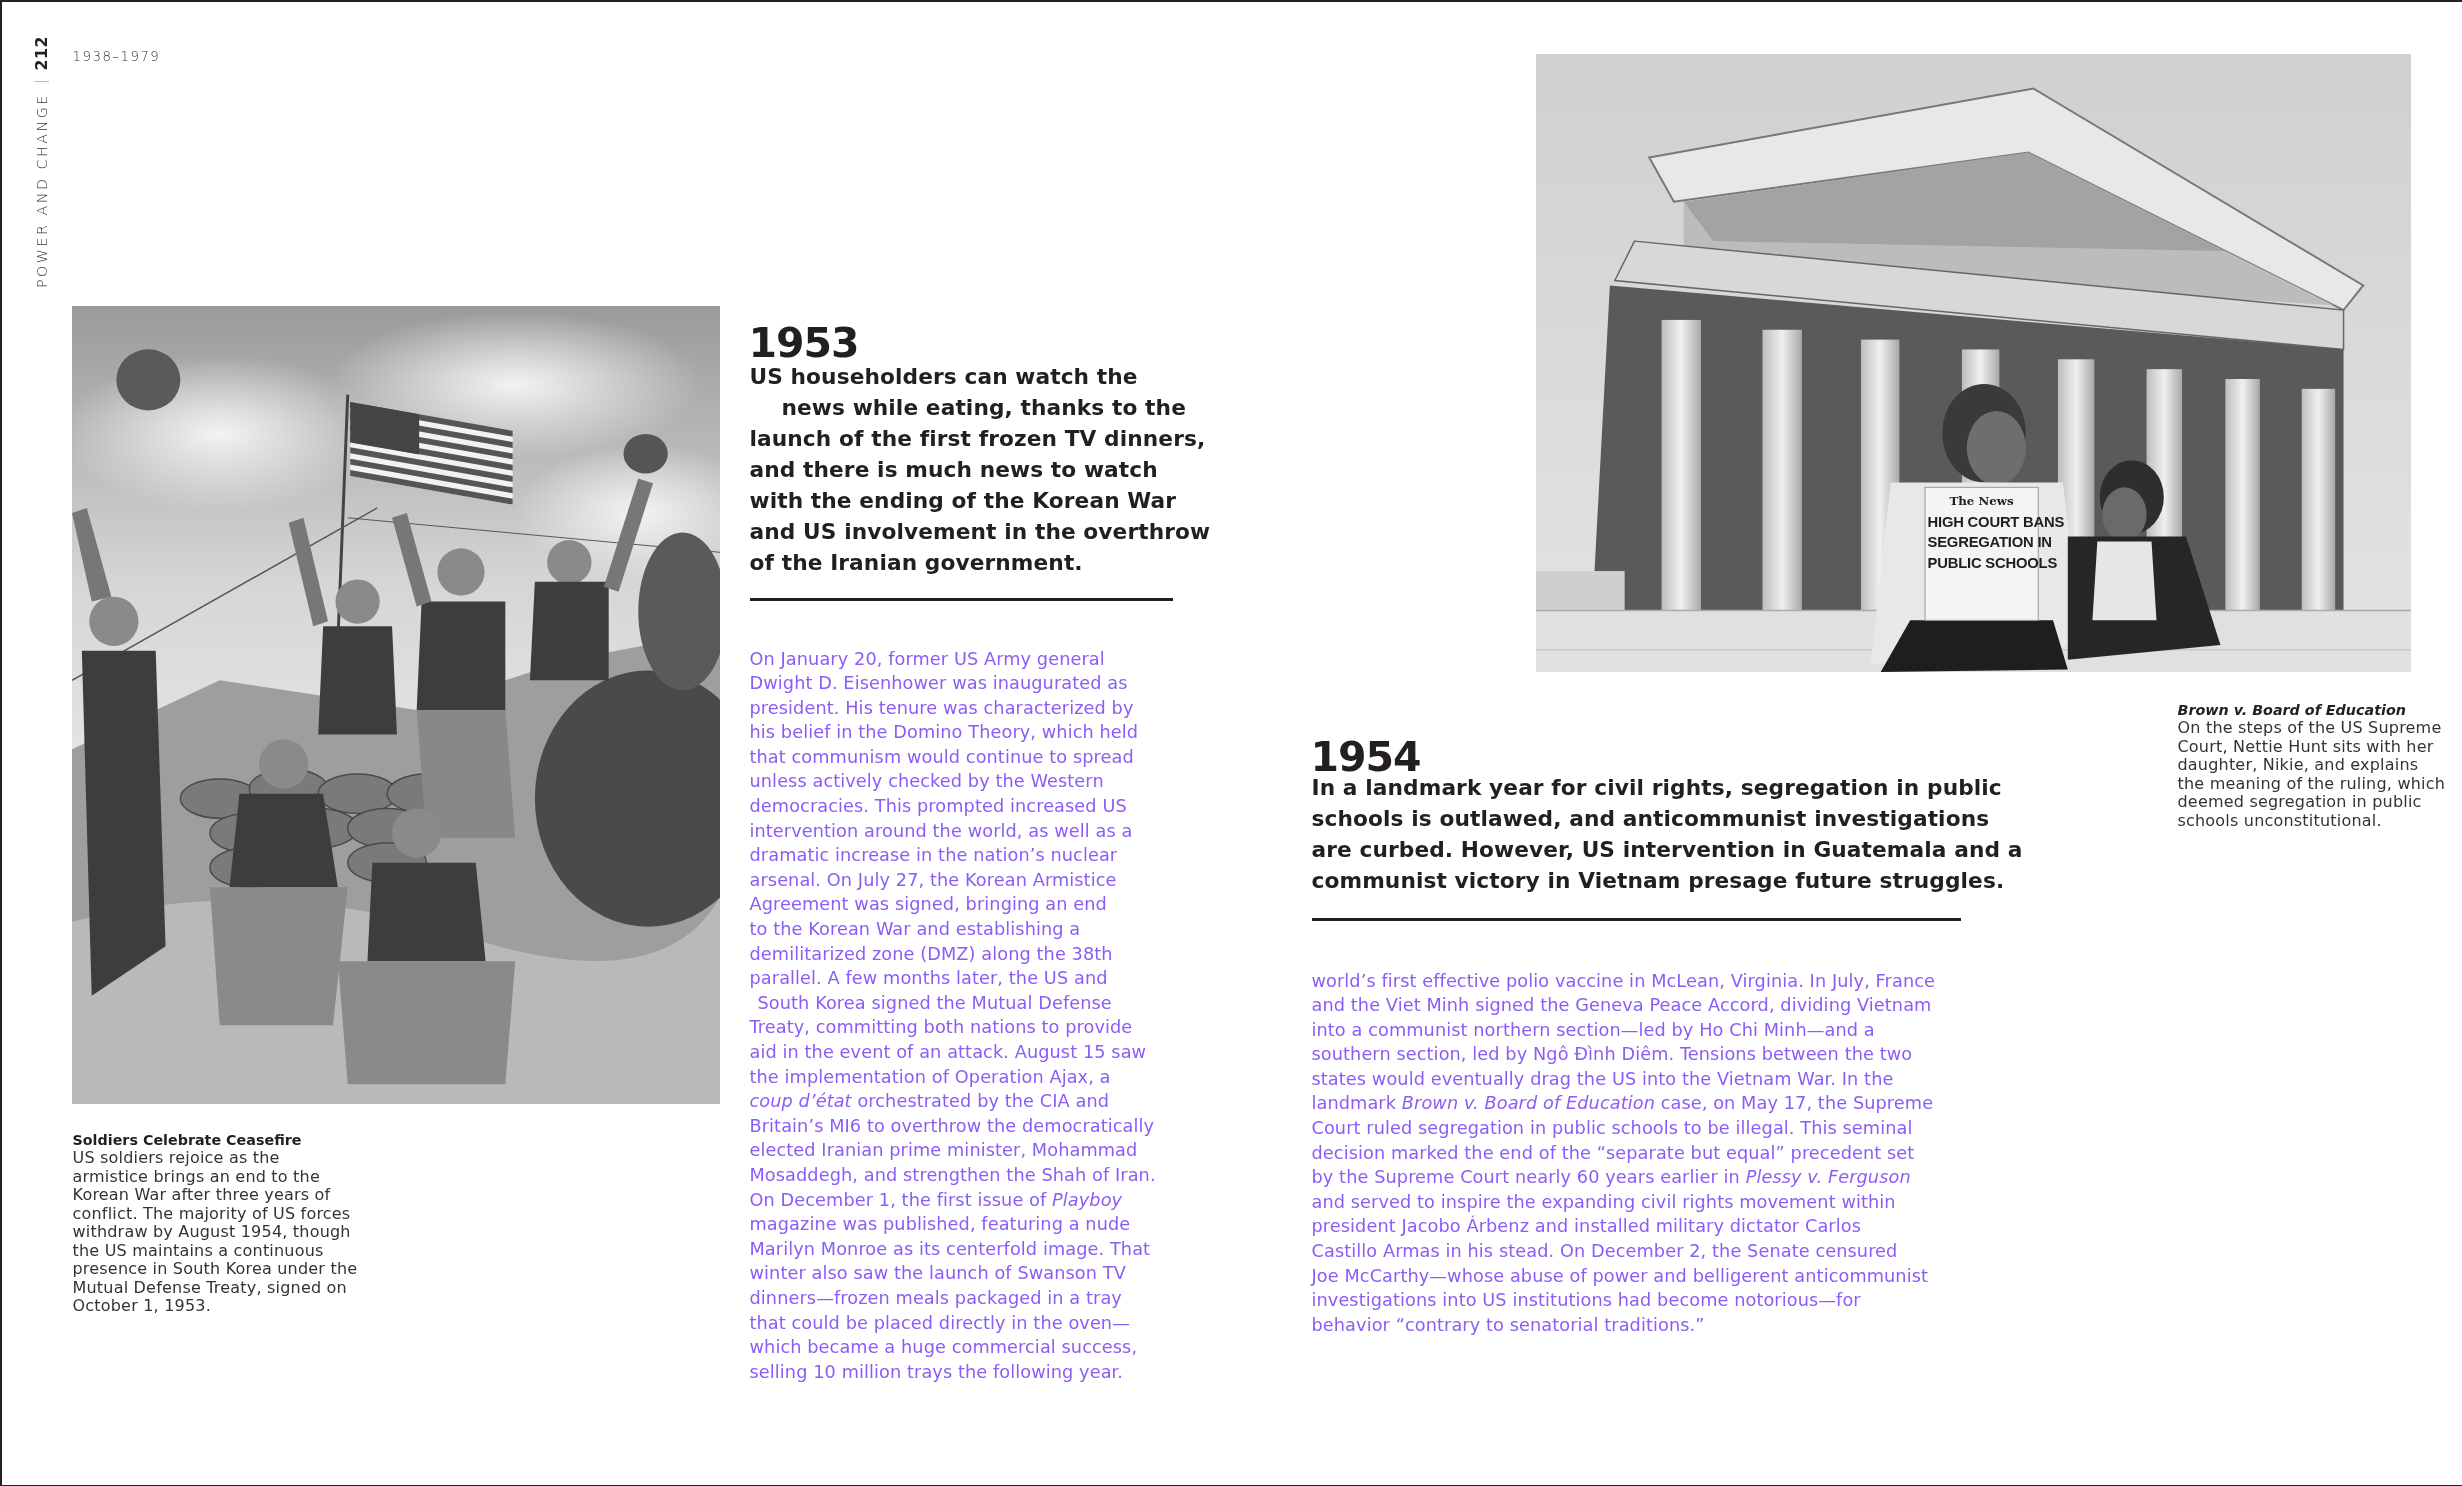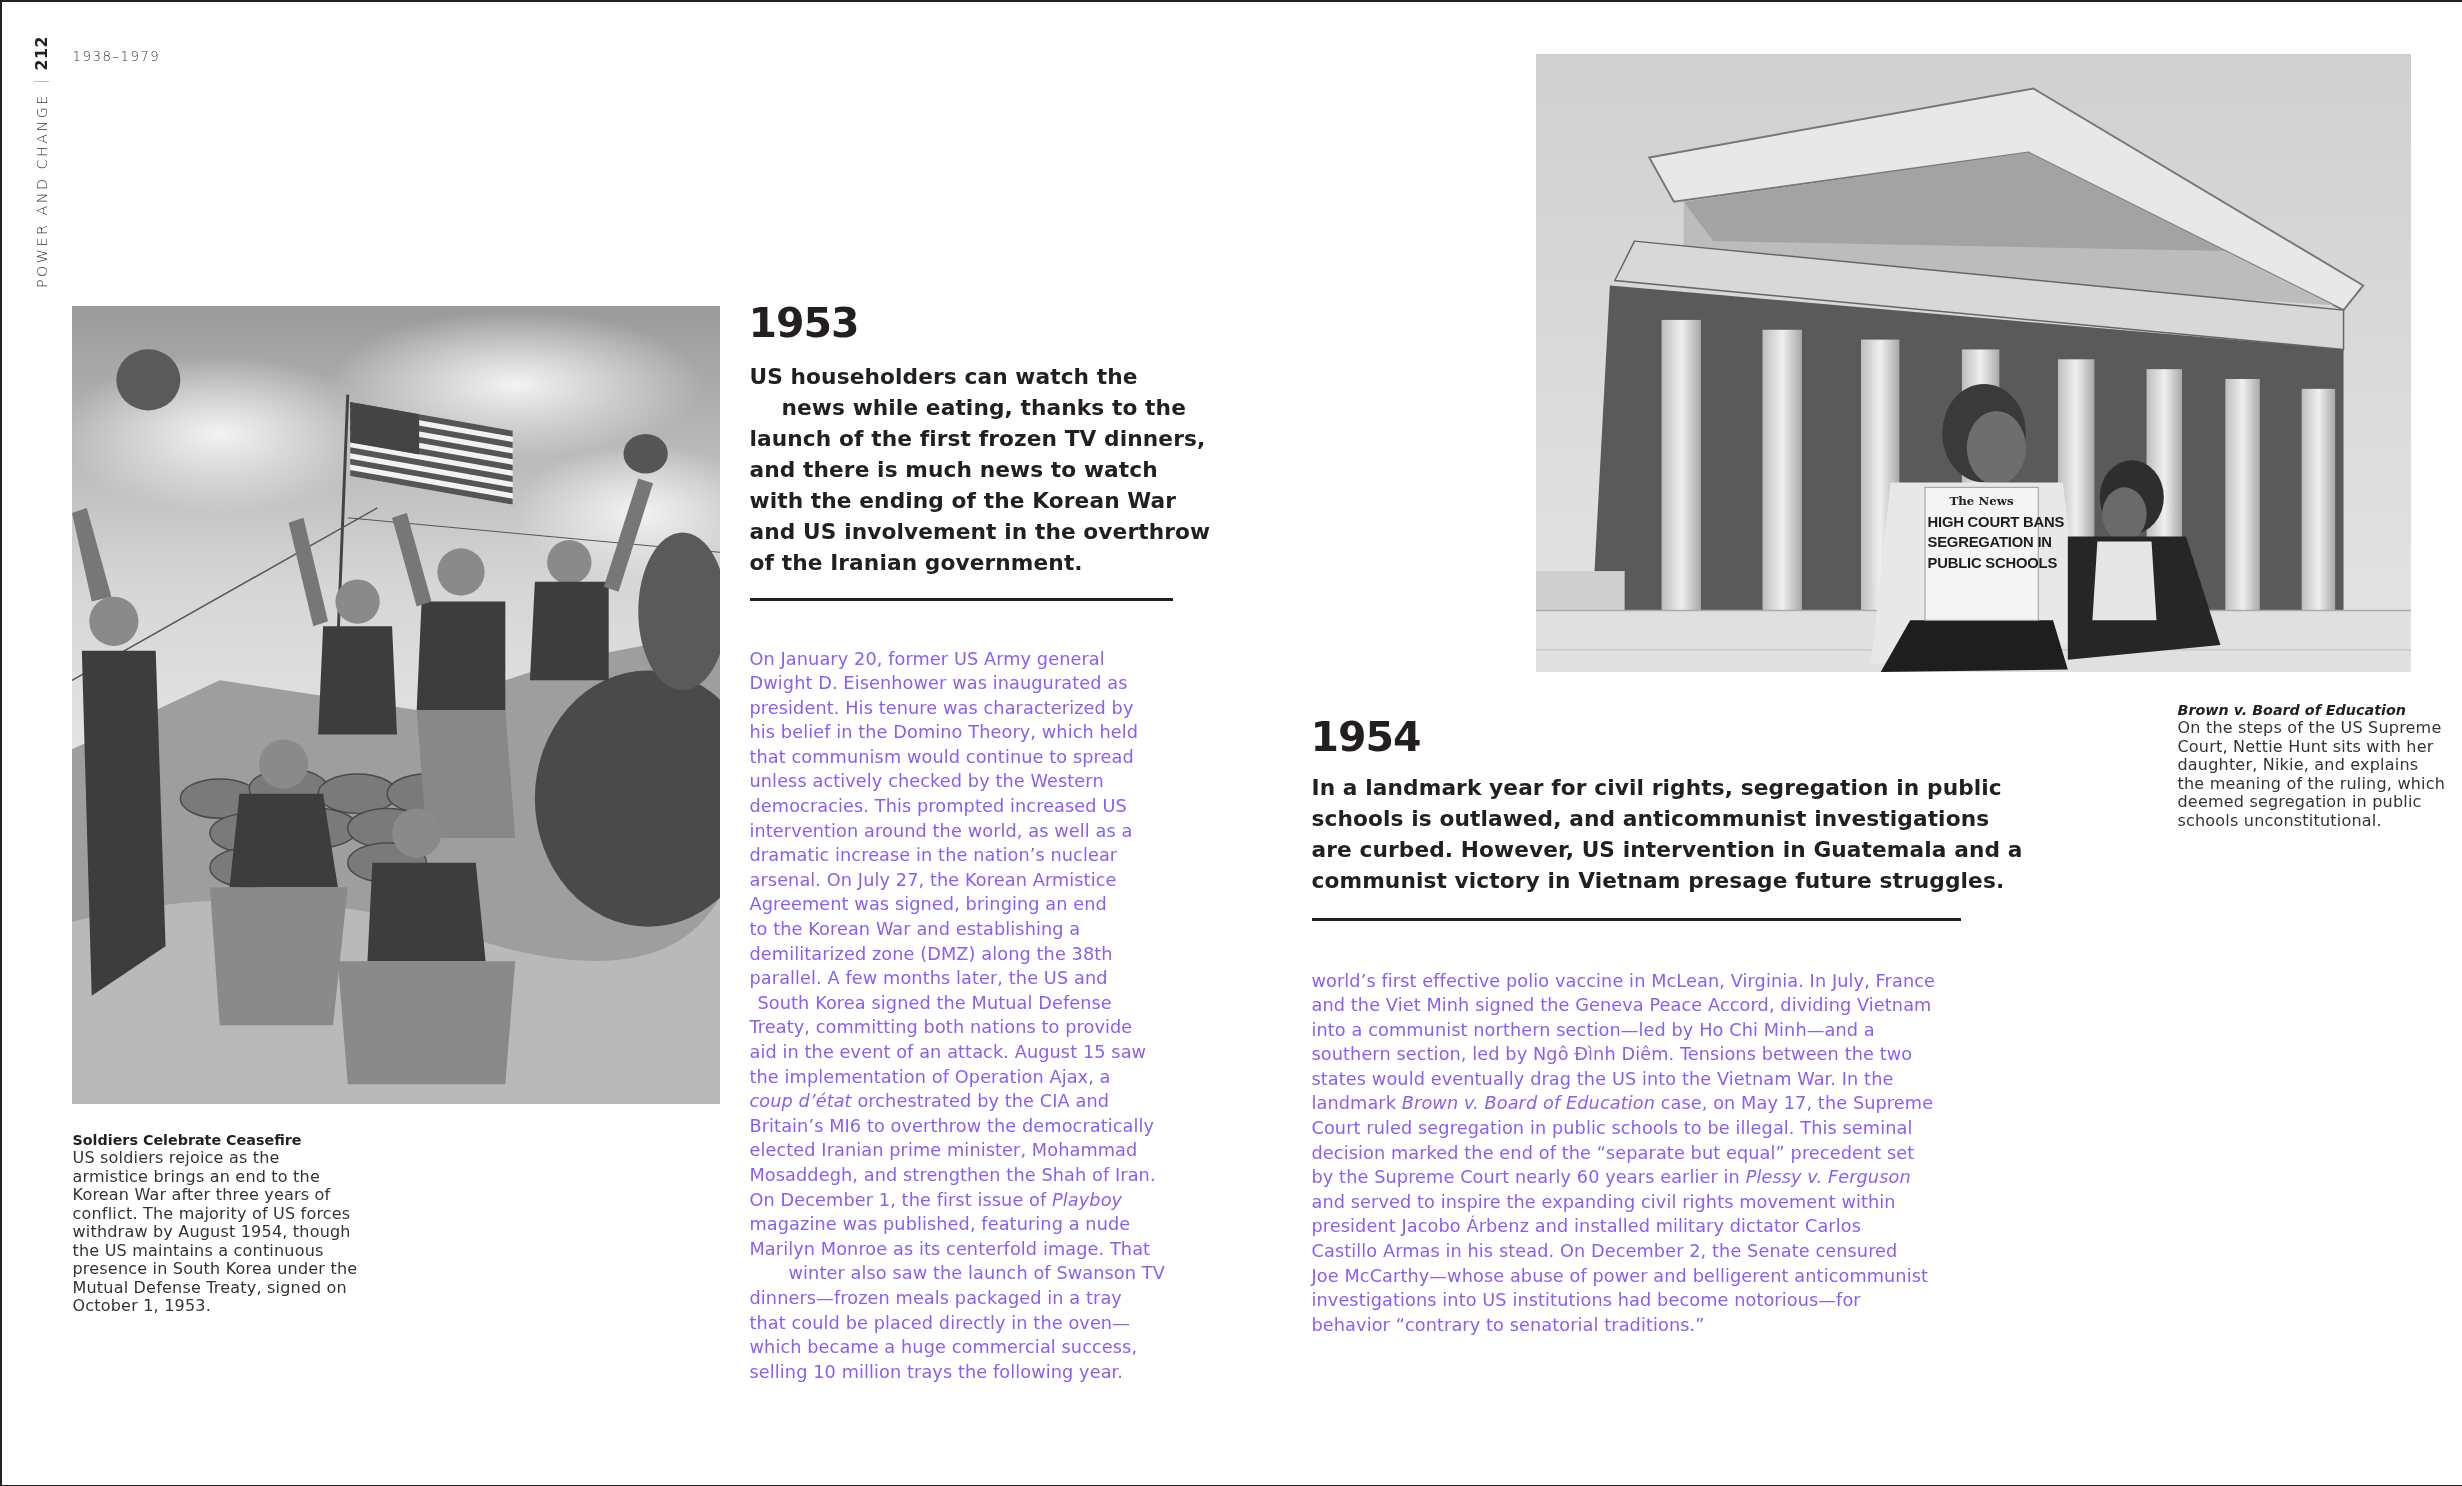--- a/index.html
+++ b/index.html
@@ -31,21 +31,21 @@
     font-size: 13.3px; letter-spacing: 1.5px; color: #333; font-weight: 300;
   }
 
   
   .photo { position: absolute; overflow: hidden; }
   .photo svg { display: block; width: 100%; height: 100%; }
 
   
   .year {
     position: absolute; font-weight: bold; font-size: 41px; letter-spacing: -1px;
-    color: #231f20; line-height: 1;
+    color: #231f20; line-height: 1; margin-top: 20px;
   }
   .lead {
     position: absolute; font-weight: bold; font-size: 21.7px; line-height: 31px;
     color: #231f20; letter-spacing: 0.1px;
   }
   .rule { position: absolute; height: 3.4px; background: #231f20; }
   .body-text {
     position: absolute; font-size: 17.7px; line-height: 24.6px; color: #8b5cf6;
     font-weight: normal; letter-spacing: 0.1px;
   }
@@ -199,21 +199,21 @@
       <span class="line" style="display: block; white-space: nowrap;">Treaty, committing both nations to provide</span>
       <span class="line" style="display: block; white-space: nowrap;">aid in the event of an attack. August 15 saw</span>
       <span class="line" style="display: block; white-space: nowrap;">the implementation of Operation Ajax, a</span>
       <span class="line" style="display: block; white-space: nowrap;"><em>coup d’état</em> orchestrated by the CIA and</span>
       <span class="line" style="display: block; white-space: nowrap;">Britain’s MI6 to overthrow the democratically</span>
       <span class="line" style="display: block; white-space: nowrap;">elected Iranian prime minister, Mohammad</span>
       <span class="line" style="display: block; white-space: nowrap;">Mosaddegh, and strengthen the Shah of Iran.</span>
       <span class="line" style="display: block; white-space: nowrap;">On December 1, the first issue of <em>Playboy</em></span>
       <span class="line" style="display: block; white-space: nowrap;">magazine was published, featuring a nude</span>
       <span class="line" style="display: block; white-space: nowrap;">Marilyn Monroe as its centerfold image. That</span>
-      <span class="line" style="display: block; white-space: nowrap; margin-left: 39px;">winter also saw the launch of Swanson TV</span>
+      <span class="line" style="display: block; white-space: nowrap;">winter also saw the launch of Swanson TV</span>
       <span class="line" style="display: block; white-space: nowrap;">dinners—frozen meals packaged in a tray</span>
       <span class="line" style="display: block; white-space: nowrap;">that could be placed directly in the oven—</span>
       <span class="line" style="display: block; white-space: nowrap;">which became a huge commercial success,</span>
       <span class="line" style="display: block; white-space: nowrap;">selling 10 million trays the following year.</span>
     </div>
 
   <div class="photo" style="left:1534px; top:52px; width:875px; height:618px;">
     <svg viewBox="0 0 1777 1255" preserveAspectRatio="none">
       <defs>
         <linearGradient id="sky2" x1="0" y1="0" x2="0" y2="1">

